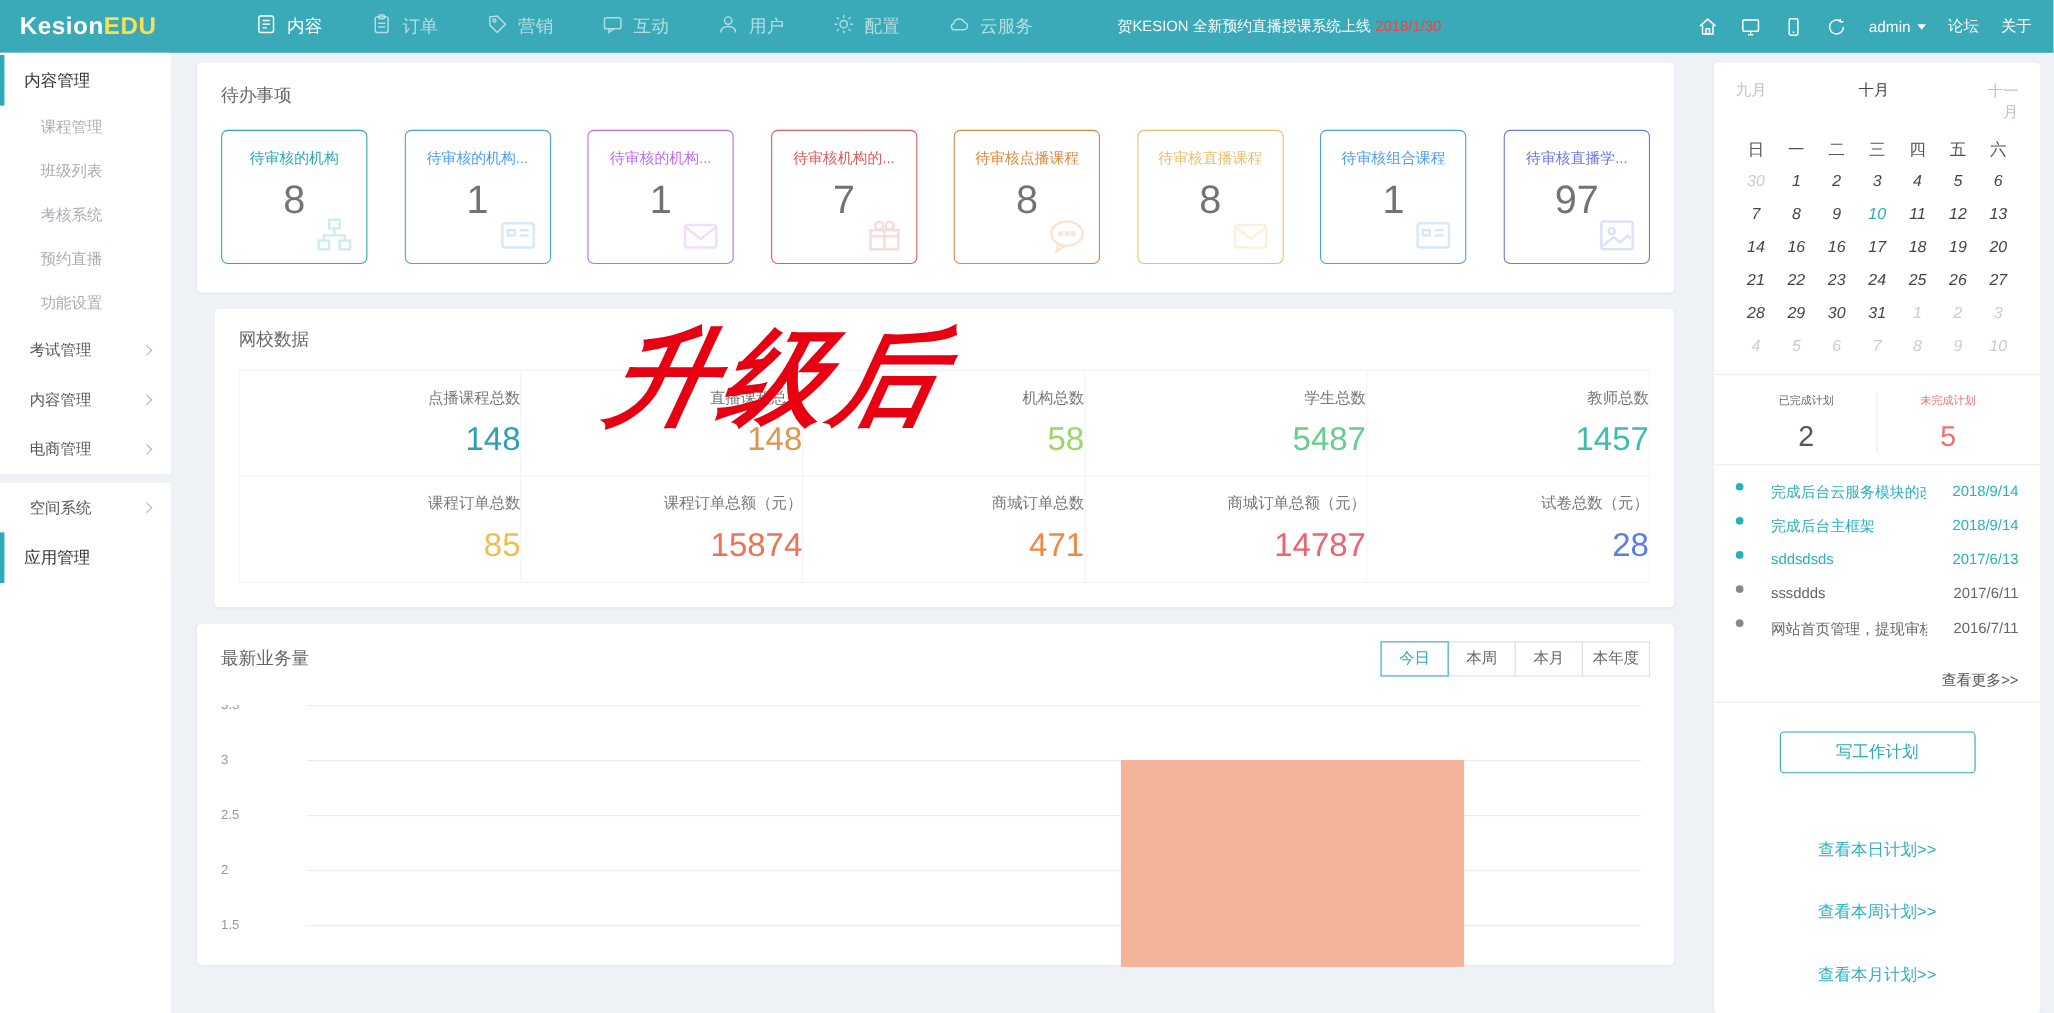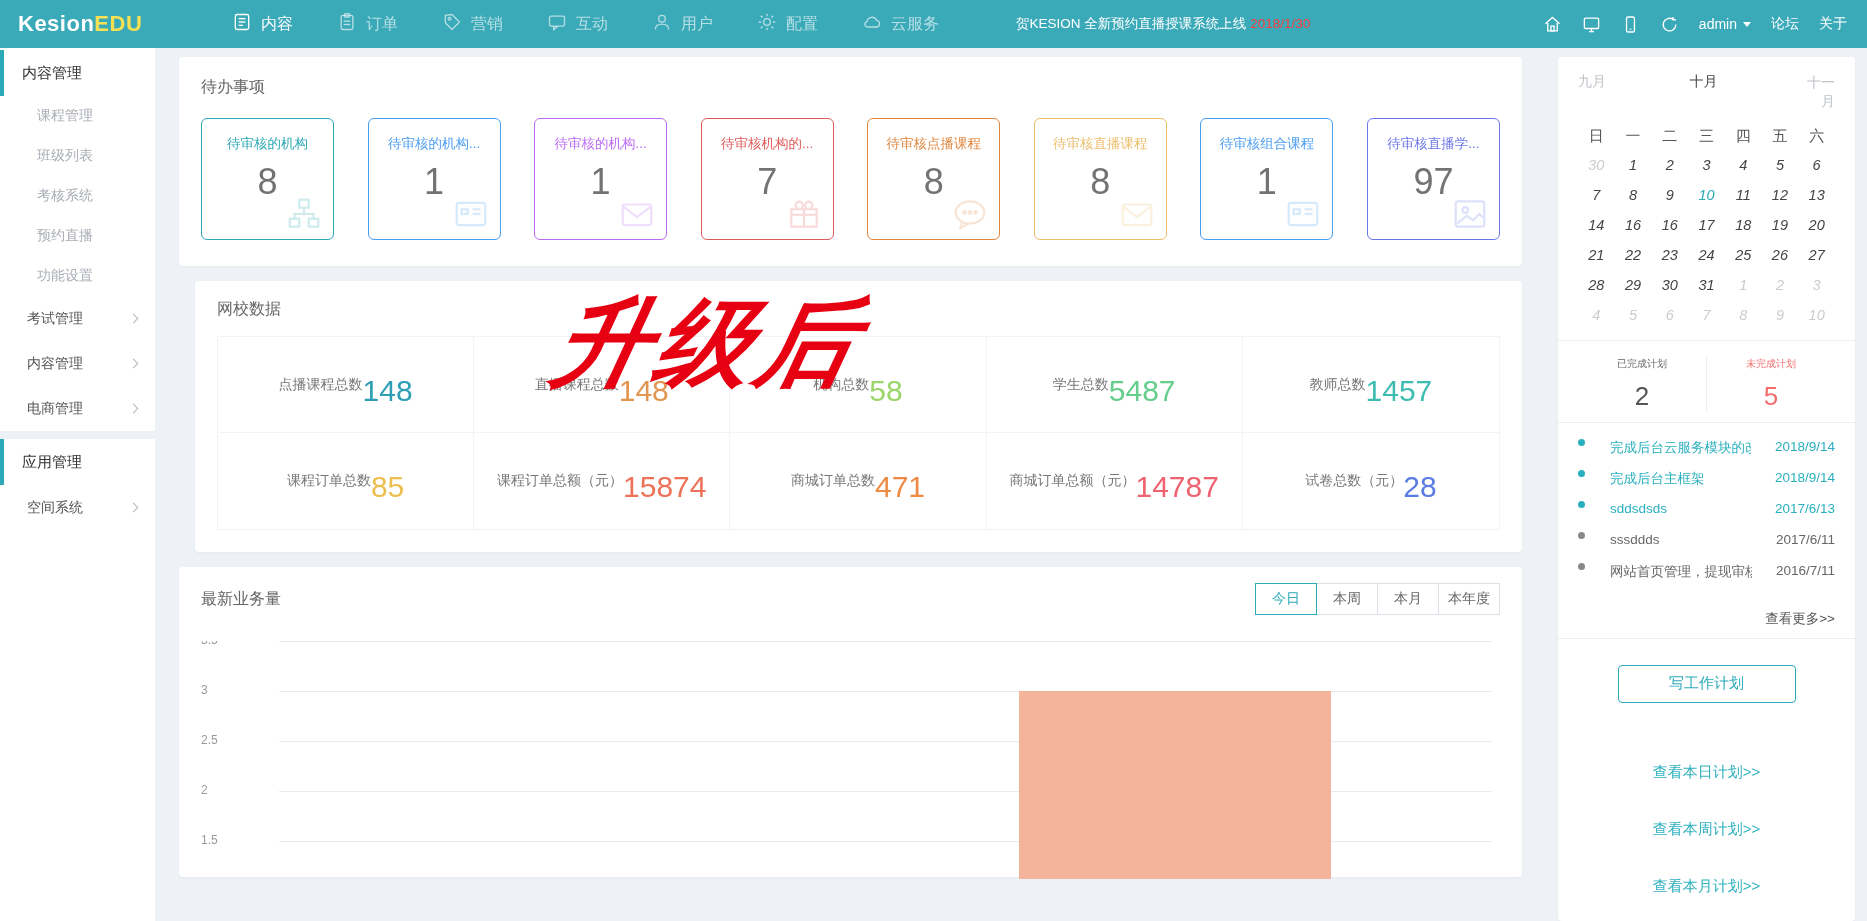--- a/index.html
+++ b/index.html
@@ -48,21 +48,21 @@
            position:relative; overflow:hidden; cursor:pointer; background:#fff; }
   .tcard .tlabel { font-size:13.5px; margin-top:16px; white-space:nowrap; }
   .tcard .tnum { font-size:36px; color:#737373; margin-top:8px; }
   .tcard .cicon { position:absolute; right:8px; bottom:6px; width:42px; height:38px; opacity:.22; }
   .tcard .cicon svg { width:100%; height:100%; }
 
   
   .stats-wrap { margin-top:15px; padding:18px 22px 22px 22px;margin-left:16px; }
   .stat-grid { margin-top:16px; display:grid; grid-template-columns:repeat(5,1fr); border:1px solid #f1f3f6; }
   .stat-cell { height:96px; border-right:1px solid #f1f3f6; border-bottom:1px solid #f1f3f6;
-               display:flex; align-items:center; justify-content:center; }
+               display:flex; flex-direction:column; align-items:flex-end; justify-content:center; }
   .stat-cell:nth-child(5n) { border-right:none; }
   .stat-cell:nth-last-child(-n+5) { border-bottom:none; }
   .stat-label { font-size:14px; color:#777; }
   .stat-value { font-size:30px; margin-top:12px; }
 
   
   .chart-wrap { margin-top:15px; padding:16px 22px; height:310px; }
   .chart-head { display:flex; align-items:center; justify-content:space-between; }
   .tabs { display:flex; }
   .tab { min-width:62px; height:32px; border:1px solid #dcdfe6; margin-left:-1px; background:#fff;
@@ -237,26 +237,26 @@
       </div>
     <div class="side-item group">
         <span>内容管理</span>
         <span class="chev r"></span>
       </div>
     <div class="side-item group">
         <span>电商管理</span>
         <span class="chev r"></span>
       </div>
     <div class="side-gap"></div>
-    <div class="side-item header">
-        <span>应用管理</span>
-      </div>
     <div class="side-item group">
         <span>空间系统</span>
         <span class="chev r"></span>
+      </div>
+    <div class="side-item header">
+        <span>应用管理</span>
       </div>
   </div>
 
   <div class="main">
 
     <div class="upgrade-overlay" style="color: rgb(230, 0, 18);">升级后</div>
 
     <div class="card todo-card-wrap">
       <div class="card-title">待办事项</div>
       <div class="todo-row">

